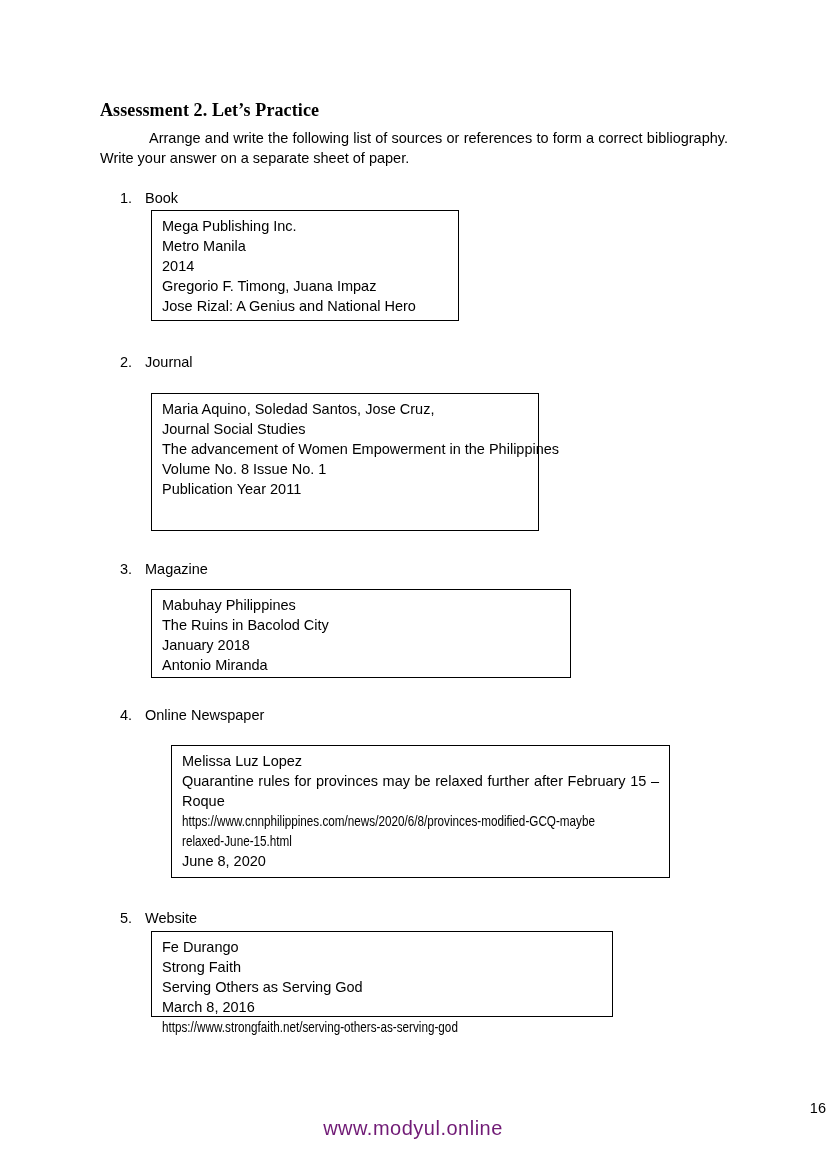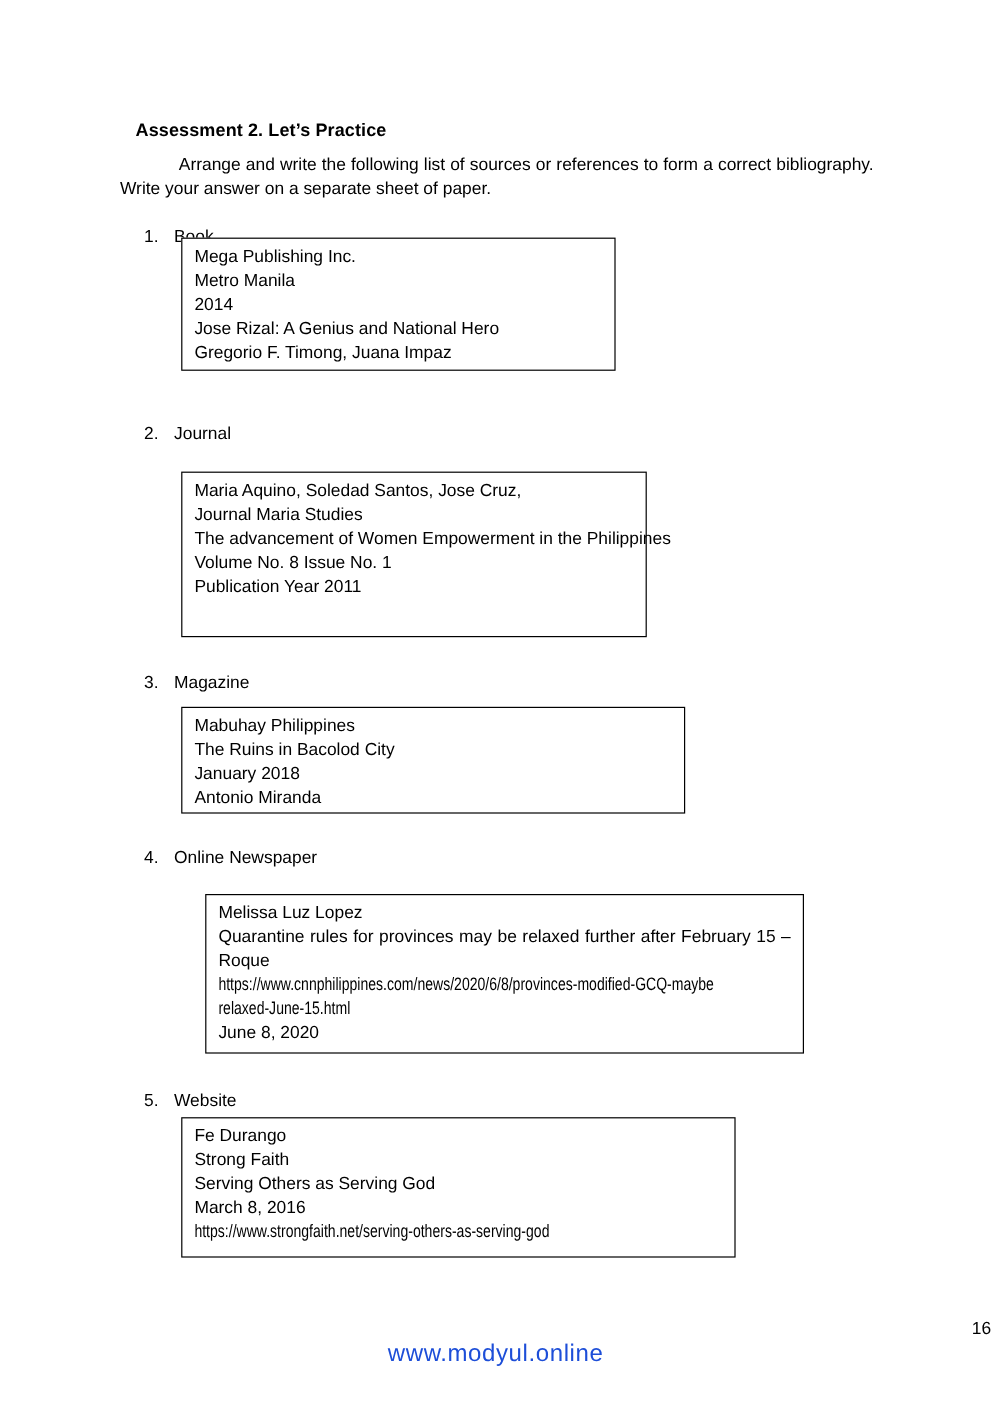--- a/index.html
+++ b/index.html
@@ -7,25 +7,26 @@
     position: relative;
     width: 826px;
     height: 1169px;
     background: #ffffff;
     font-family: "Liberation Sans", sans-serif;
     color: #000000;
     overflow: hidden;
   }
   .doc-heading {
     position: absolute;
-    left: 113px;
+    left: 100px;
     top: 100px;
-    font-size: 15px;
+    font-size: 18px;
     font-weight: bold;
     letter-spacing: 0.1px;
+    font-family: Liberation Serif, serif;
   }
   .intro {
     position: absolute;
     left: 100px;
     top: 129px;
     width: 628px;
     margin: 0;
     font-size: 14.5px;
     line-height: 19.5px;
     text-align: justify;
@@ -59,74 +60,74 @@
     white-space: normal;
   }
   .box .line.url span {
     display: inline-block;
     transform: scaleX(0.78);
     transform-origin: 0 50%;
     white-space: pre;
     font-size: 15px;
   }
   .sh1 { top: 190px; }
-  .b1  { top: 198px; width: 362px; height: 111px; }
+  .b1  { top: 210px; width: 308px; height: 111px; }
   .sh2 { top: 354px; }
   .b2  { top: 393px; width: 388px; height: 138px; }
   .sh3 { top: 561px; }
   .b3  { top: 589px; width: 420px; height: 89px; }
   .sh4 { top: 707px; }
   .b4  { top: 745px; width: 499px; height: 133px; margin-left: 20px; }
   .sh5 { top: 910px; }
-  .b5  { top: 931px; width: 462px; height: 117px; }
+  .b5  { top: 931px; width: 462px; height: 86px; }
   .page-number {
     position: absolute;
     left: 0;
     top: 1100px;
     width: 826px;
     text-align: right;
     font-size: 14.5px;
   }
   .watermark {
     position: absolute;
     left: 0;
     top: 1117px;
     width: 826px;
     text-align: center;
     font-size: 20px;
-    color: #1d4ed8;
+    color: #701a75;
     letter-spacing: 0.5px;
   }
 </style>
 </head>
 <body>
 
 <div class="page">
 
   <div class="doc-heading">Assessment 2. Let’s Practice</div>
 
   <p class="intro">Arrange and write the following list of sources or references to form a correct bibliography. Write your answer on a separate sheet of paper.</p>
 
   <div class="sec-heading sh1">
     <span class="num">1.</span><span class="lbl">Book</span>
   </div>
   <div class="box b1">
     <div class="line">Mega Publishing Inc.</div>
     <div class="line">Metro Manila</div>
     <div class="line">2014</div>
+    <div class="line">Gregorio F. Timong, Juana Impaz</div>
     <div class="line">Jose Rizal: A Genius and National Hero</div>
-    <div class="line">Gregorio F. Timong, Juana Impaz</div>
   </div>
 
   <div class="sec-heading sh2">
     <span class="num">2.</span><span class="lbl">Journal</span>
   </div>
   <div class="box b2">
     <div class="line">Maria Aquino, Soledad Santos, Jose Cruz,</div>
-    <div class="line">Journal Maria Studies</div>
+    <div class="line">Journal Social Studies</div>
     <div class="line">The advancement of Women Empowerment in the Philippines</div>
     <div class="line">Volume No. 8 Issue No. 1</div>
     <div class="line">Publication Year 2011</div>
   </div>
 
   <div class="sec-heading sh3">
     <span class="num">3.</span><span class="lbl">Magazine</span>
   </div>
   <div class="box b3">
     <div class="line">Mabuhay Philippines</div>

